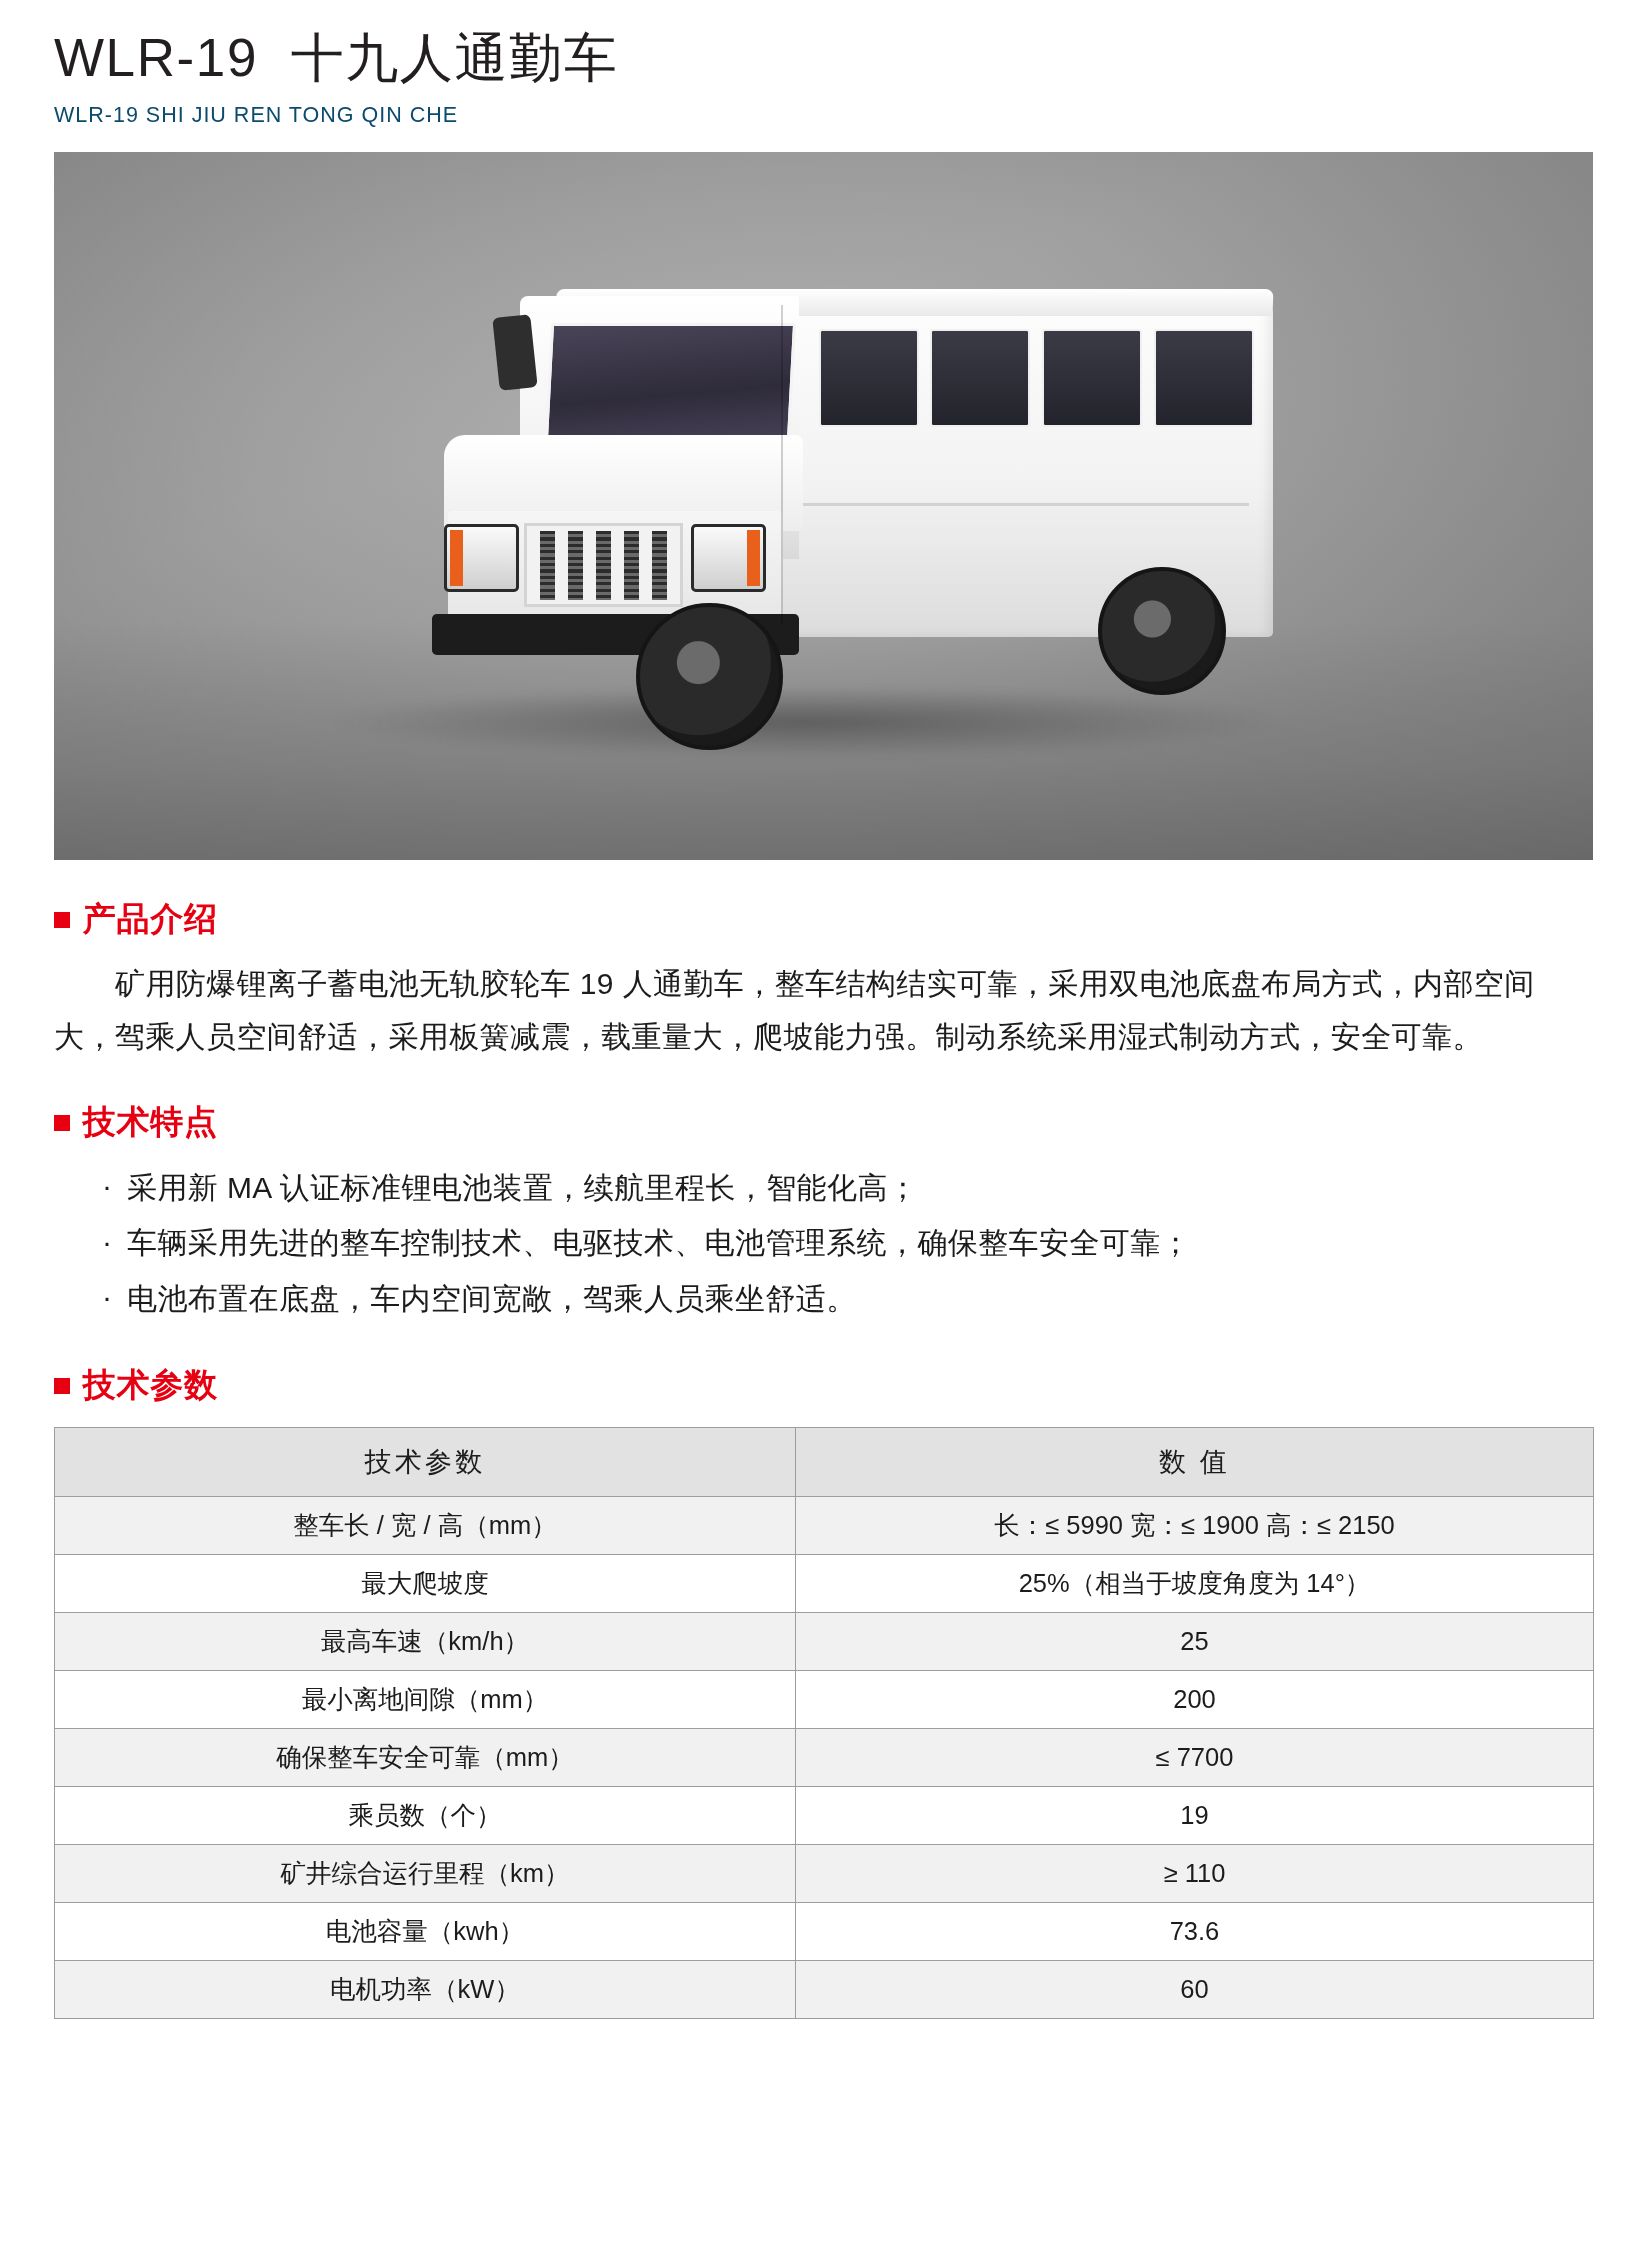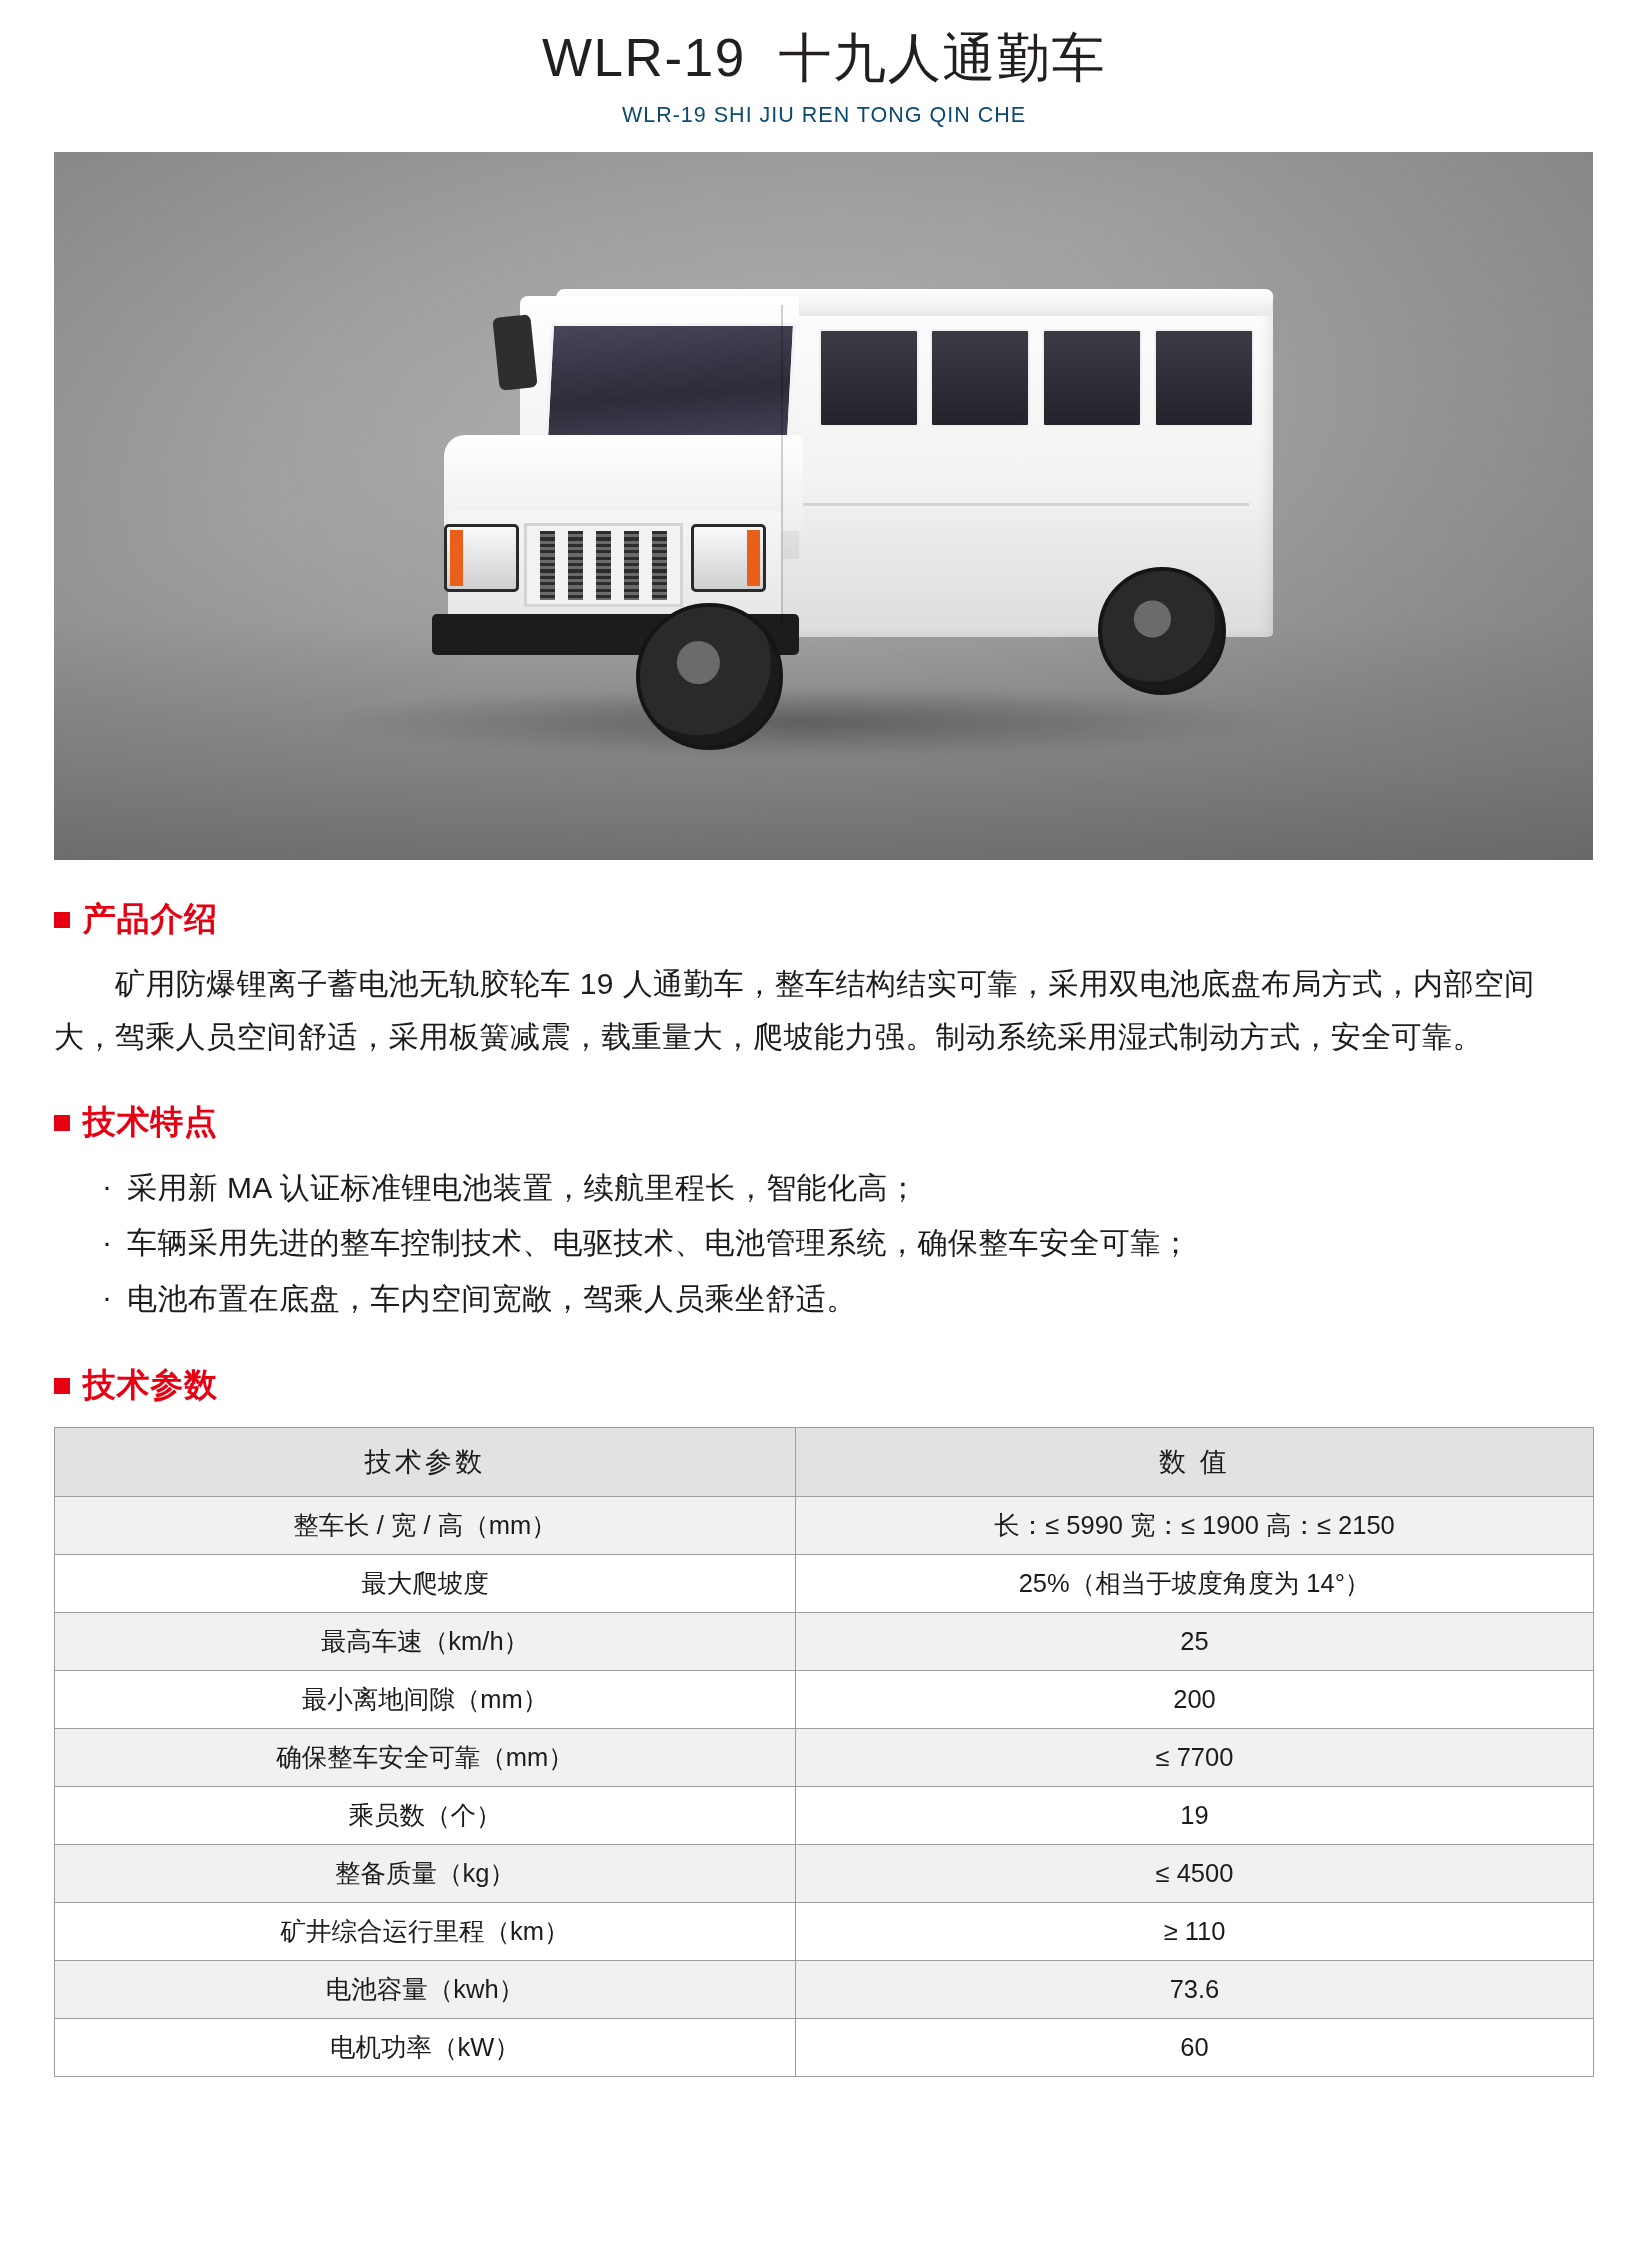--- a/index.html
+++ b/index.html
@@ -19,21 +19,21 @@
     width: 1648px;
     height: 2261px;
     box-sizing: border-box;
     padding: 0 54px;
     position: relative;
   }
 
   
   .header {
     padding-top: 29px;
-    text-align: center;
+    text-align: left;
   }
   .title-main {
     font-size: 53px;
     font-weight: 400;
     letter-spacing: 1.6px;
     color: #231f20;
     line-height: 1.1;
     white-space: pre;
   }
   .title-sub {
@@ -416,24 +416,20 @@
       </tr>
       <tr>
         <td>确保整车安全可靠（mm）</td>
         <td>≤ 7700</td>
       </tr>
       <tr>
         <td>乘员数（个）</td>
         <td>19</td>
       </tr>
       <tr>
-        <td>整备质量（kg）</td>
-        <td>≤ 4500</td>
-      </tr>
-      <tr>
         <td>矿井综合运行里程（km）</td>
         <td>≥ 110</td>
       </tr>
       <tr>
         <td>电池容量（kwh）</td>
         <td>73.6</td>
       </tr>
       <tr>
         <td>电机功率（kW）</td>
         <td>60</td>

